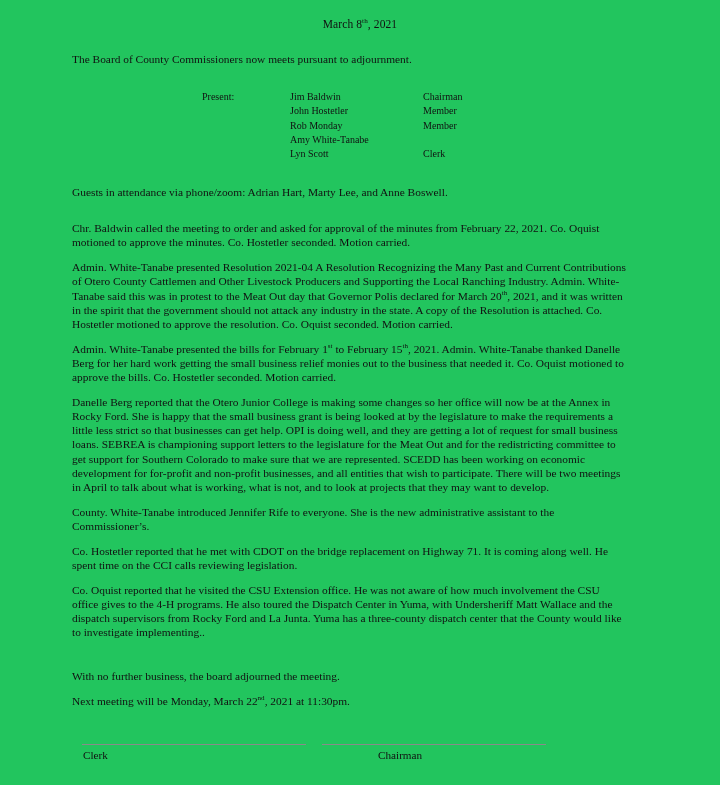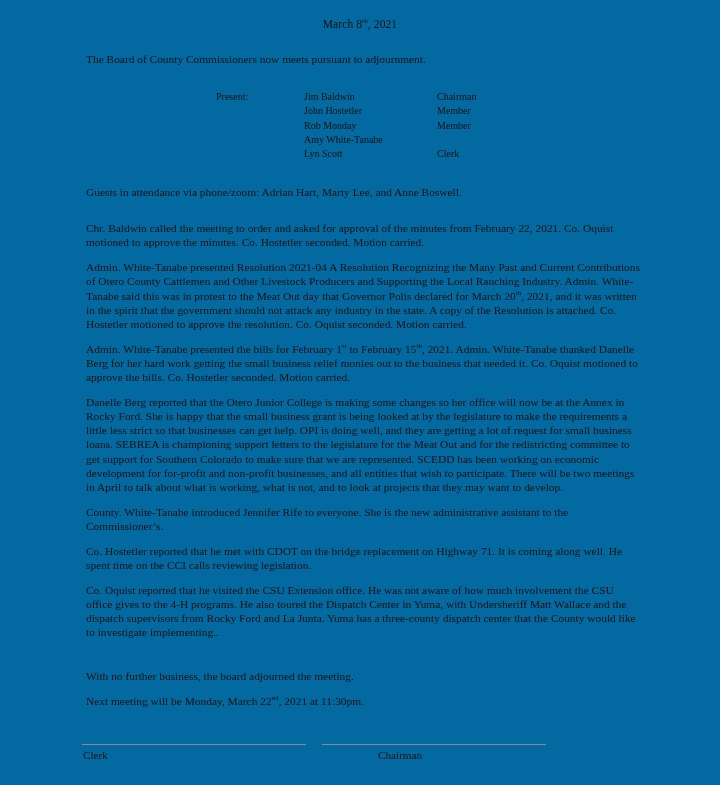--- a/index.html
+++ b/index.html
@@ -4,21 +4,21 @@
 <style>
   html, body {
     margin: 0;
     padding: 0;
     background: #ffffff;
   }
   .page {
     position: relative;
     width: 720px;
     height: 785px;
-    background: #0369a1;
+    background: #22c55e;
     font-family: "Liberation Serif", "DejaVu Serif", serif;
     color: #111111;
     overflow: hidden;
     box-sizing: border-box;
   }
   .date-header {
     position: absolute;
     top: 18px;
     left: 0;
     width: 720px;
@@ -27,21 +27,21 @@
     letter-spacing: 0.1px;
   }
   sup {
     font-size: 0.62em;
     vertical-align: super;
     line-height: 0;
   }
   .body {
     position: absolute;
     top: 52px;
-    left: 86px;
+    left: 72px;
     width: 556px;
   }
   .para {
     font-size: 11.4px;
     line-height: 14.1px;
     text-align: left;
     margin: 0;
   }
   .gap-lg { height: 22px; }
   .gap-md { height: 11px; }

